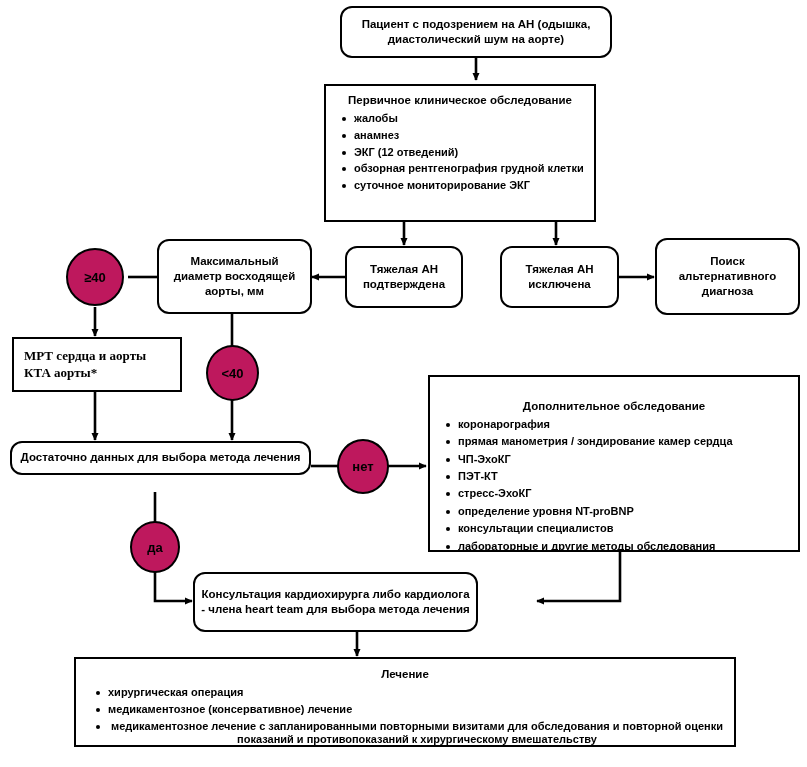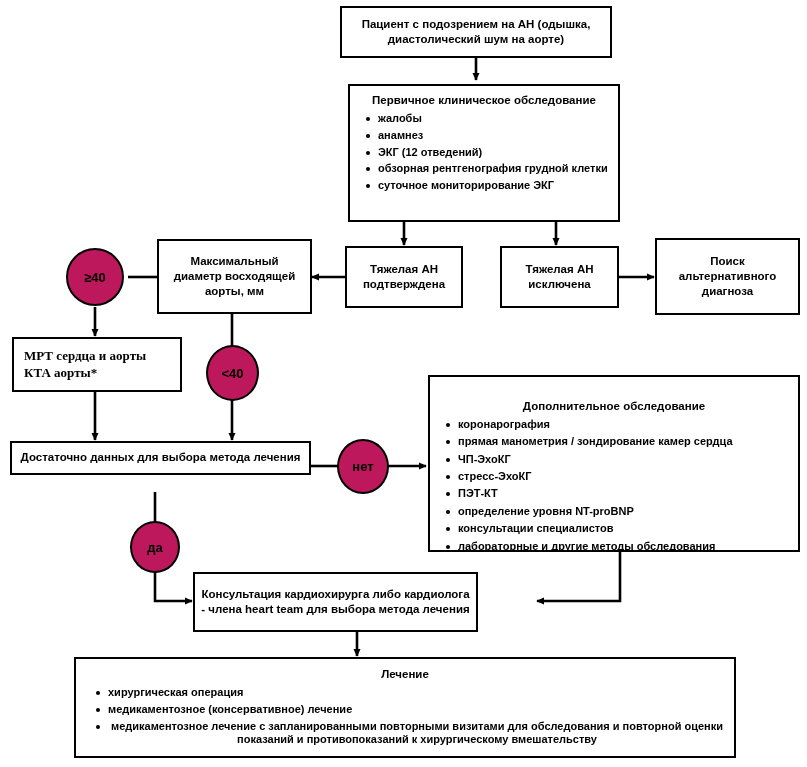--- a/index.html
+++ b/index.html
@@ -32,20 +32,21 @@
     background: #ffffff;
     border: 2px solid #000000;
     display: flex;
     flex-direction: column;
     justify-content: center;
     z-index: 2;
   }
   .node.center {
     align-items: flex-end;
     text-align: center;
+    border-radius: 12px;
   }
   .node-title {
     font-size: 11.5px;
     font-weight: bold;
     line-height: 1.28;
     text-align: center;
     width: 100%;
   }
   .node-text {
     font-size: 11.5px;
@@ -151,21 +152,21 @@
       <path d="M620,552 L620,601 L537,601" marker-end="url(#arrow)"></path>
 
       <path d="M357,632 L357,656" marker-end="url(#arrow)"></path>
     </g>
   </svg>
 
   <div class="node center" style="left:340px; top:6px; width:272px; height:52px;">
     <div class="node-text">Пациент с подозрением на АН (одышка, диастолический шум на аорте)</div>
   </div>
 
-  <div class="node" style="left:348px; top:84px; width:272px; height:138px; justify-content:flex-start; padding-top:7px;">
+  <div class="node" style="left:324px; top:84px; width:272px; height:138px; justify-content:flex-start; padding-top:7px;">
     <div class="node-title">Первичное клиническое обследование</div>
     <ul class="bullets">
       <li>жалобы</li>
       <li>анамнез</li>
       <li>ЭКГ (12 отведений)</li>
       <li>обзорная рентгенография грудной клетки</li>
       <li>суточное мониторирование ЭКГ</li>
     </ul>
   </div>
 
@@ -193,33 +194,33 @@
   <div class="node center" style="left:10px; top:441px; width:301px; height:34px;">
     <div class="node-text">Достаточно данных для выбора метода лечения</div>
   </div>
 
   <div class="node" style="left:428px; top:375px; width:372px; height:177px; justify-content:flex-start; padding-top:22px;">
     <div class="node-title">Дополнительное обследование</div>
     <ul class="bullets wide">
       <li>коронарография</li>
       <li>прямая манометрия / зондирование камер сердца</li>
       <li>ЧП-ЭхоКГ</li>
+      <li>ПЭТ-КТ</li>
       <li>стресс-ЭхоКГ</li>
-      <li>ПЭТ-КТ</li>
       <li>определение уровня NT-proBNP</li>
       <li>консультации специалистов</li>
       <li>лабораторные и другие методы обследования</li>
     </ul>
   </div>
 
   <div class="node center" style="left:193px; top:572px; width:285px; height:60px;">
     <div class="node-text">Консультация кардиохирурга либо кардиолога - члена heart team для выбора метода лечения</div>
   </div>
 
-  <div class="node" style="left:74px; top:657px; width:662px; height:101px; justify-content:flex-start; padding-top:8px;">
+  <div class="node" style="left:74px; top:657px; width:662px; height:90px; justify-content:flex-start; padding-top:8px;">
     <div class="node-title">Лечение</div>
     <ul class="bullets" style="padding-left:18px;">
       <li>хирургическая операция</li>
       <li>медикаментозное (консервативное) лечение</li>
       <li style="text-align:center; padding-left:14px;">медикаментозное лечение с запланированными повторными визитами для обследования и повторной оценки показаний и противопоказаний к хирургическому вмешательству</li>
     </ul>
   </div>
 
   <div class="circle-node" style="left:66px; top:248px; width:58px; height:58px;">
     <span>≥40</span>

